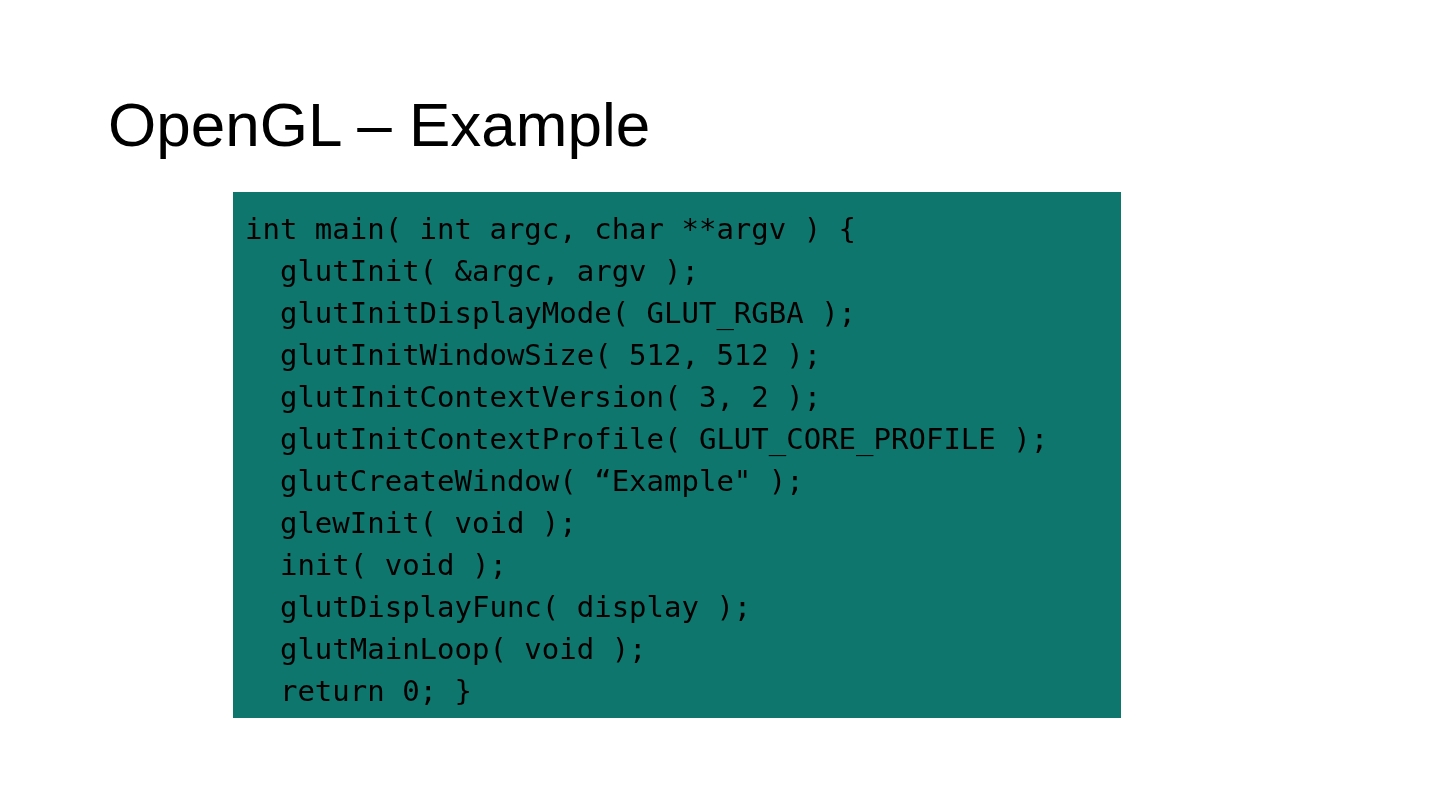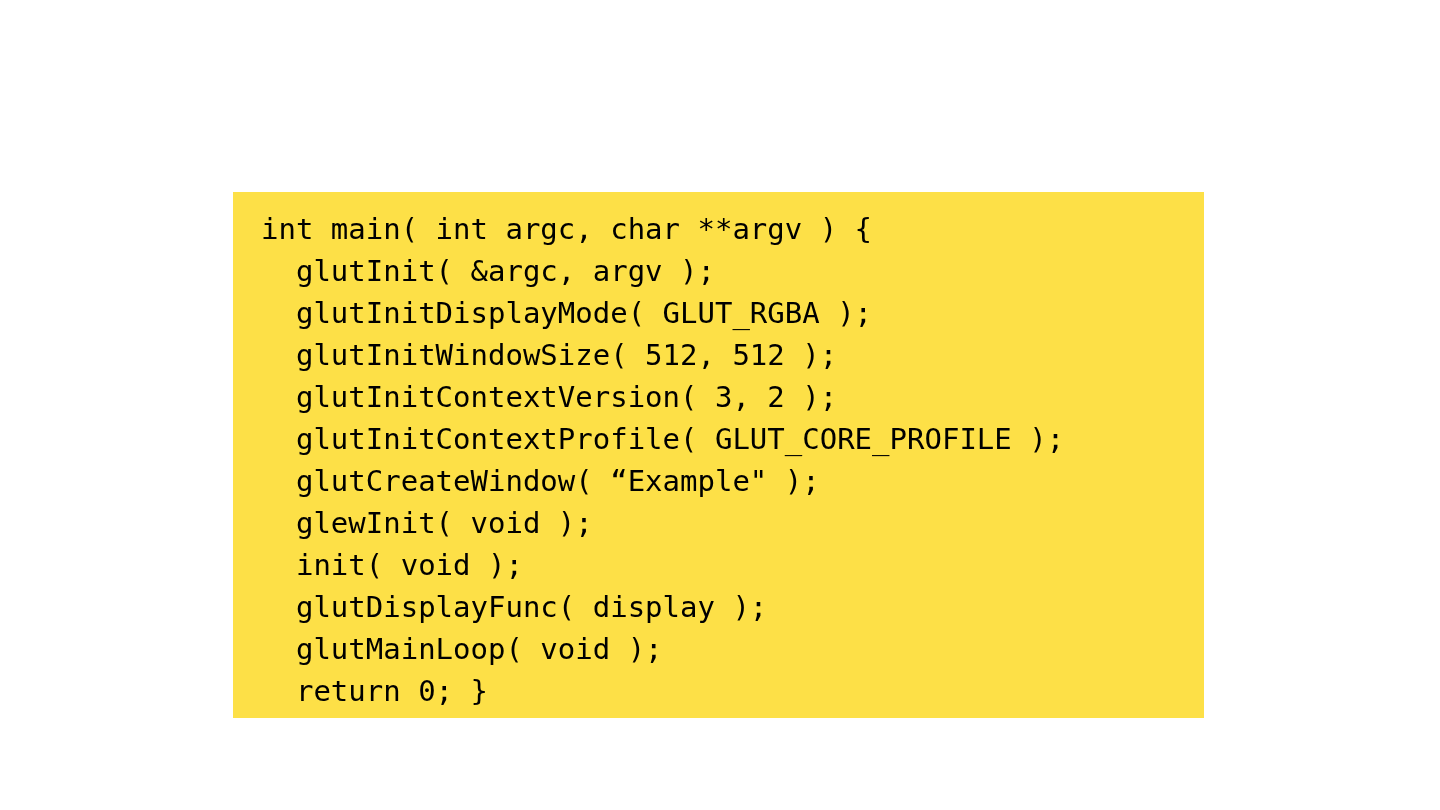--- a/index.html
+++ b/index.html
@@ -35,25 +35,25 @@
     color: #000000;
     letter-spacing: 0px;
     white-space: pre;
   }
 
   
   .code-block {
     position: absolute;
     left: 233px;
     top: 192px;
-    width: 971px;
+    width: 888px;
     height: 526px;
-    background: #fde047;
+    background: #0f766e;
     box-sizing: border-box;
-    padding: 16px 0 0 28px;
+    padding: 16px 0 0 12px;
     overflow: hidden;
   }
 
   .code-listing {
     margin: 0;
     padding: 0;
     font-family: "DejaVu Sans Mono", "Liberation Mono", monospace;
     font-size: 29px;
     line-height: 42px;
     color: #000000;
@@ -65,18 +65,19 @@
     display: block;
     white-space: pre;
     min-height: 42px;
   }
 </style>
 </head>
 <body>
 
 <div class="slide">
 
+  <div class="slide-title">OpenGL – Example</div>
 
   <div class="code-block">
     <pre class="code-listing"><span class="code-line">int main( int argc, char **argv ) {</span><span class="code-line">  glutInit( &amp;argc, argv );</span><span class="code-line">  glutInitDisplayMode( GLUT_RGBA );</span><span class="code-line">  glutInitWindowSize( 512, 512 );</span><span class="code-line">  glutInitContextVersion( 3, 2 );</span><span class="code-line">  glutInitContextProfile( GLUT_CORE_PROFILE );</span><span class="code-line">  glutCreateWindow( “Example" );</span><span class="code-line">  glewInit( void );</span><span class="code-line">  init( void );</span><span class="code-line">  glutDisplayFunc( display );</span><span class="code-line">  glutMainLoop( void );</span><span class="code-line">  return 0; }</span></pre>
   </div>
 
 </div>
 
 </body></html>

